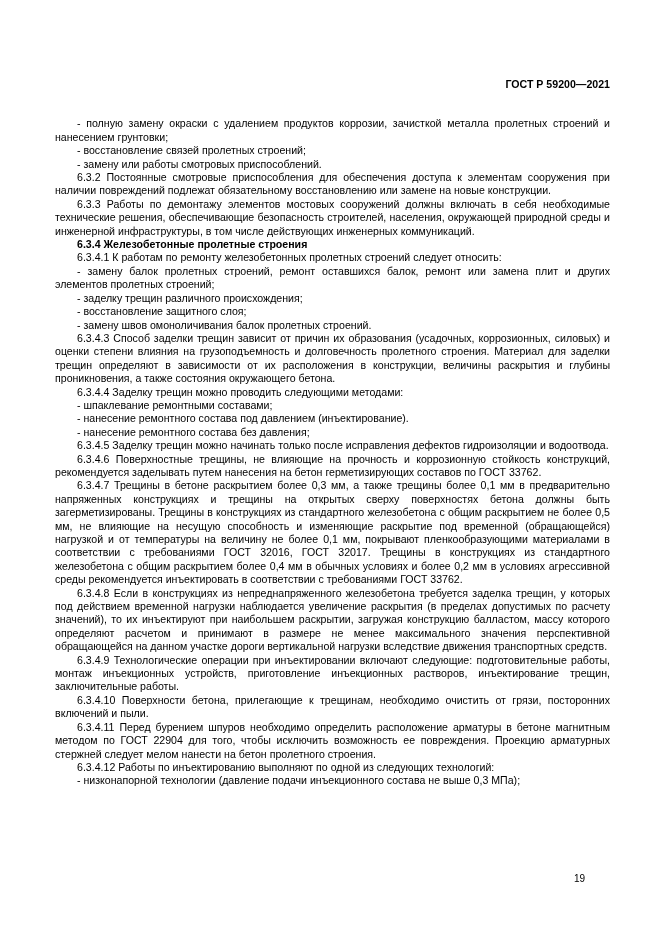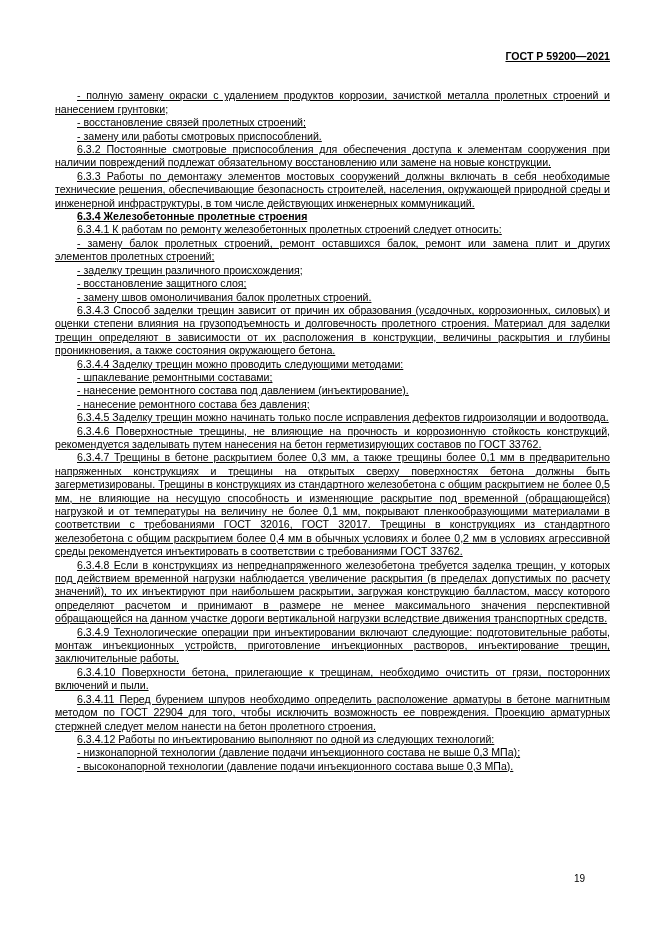--- a/index.html
+++ b/index.html
@@ -7,23 +7,22 @@
   .page {
     position: relative;
     width: 661px;
     height: 935px;
     margin: 0 auto;
     background: #ffffff;
     color: #000000;
     font-family: "Liberation Sans", sans-serif;
     font-size: 10.6px;
     line-height: 13.4px;
-    padding: 50px 51px 0 55px;
+    padding: 78px 51px 0 55px;
     overflow: hidden;
-    text-decoration: underline;
   }
   .doc-header {
     text-align: right;
     font-weight: bold;
     margin-bottom: 26px;
   }
   .doc-body .para {
     text-align: justify;
     text-indent: 22px;
     hyphens: auto;
@@ -67,20 +66,19 @@
       <p class="para list">- нанесение ремонтного состава без давления;</p>
       <p class="para normal">6.3.4.5 Заделку трещин можно начинать только после исправления дефектов гидроизоляции и водоотвода.</p>
       <p class="para normal">6.3.4.6 Поверхностные трещины, не влияющие на прочность и коррозионную стойкость конструкций, рекомендуется заделывать путем нанесения на бетон герметизирующих составов по ГОСТ 33762.</p>
       <p class="para normal">6.3.4.7 Трещины в бетоне раскрытием более 0,3 мм, а также трещины более 0,1 мм в предварительно напряженных конструкциях и трещины на открытых сверху поверхностях бетона должны быть загерметизированы. Трещины в конструкциях из стандартного железобетона с общим раскрытием не более 0,5 мм, не влияющие на несущую способность и изменяющие раскрытие под временной (обращающейся) нагрузкой и от температуры на величину не более 0,1 мм, покрывают пленкообразующими материалами в соответствии с требованиями ГОСТ 32016, ГОСТ 32017. Трещины в конструкциях из стандартного железобетона с общим раскрытием более 0,4 мм в обычных условиях и более 0,2 мм в условиях агрессивной среды рекомендуется инъектировать в соответствии с требованиями ГОСТ 33762.</p>
       <p class="para normal">6.3.4.8 Если в конструкциях из непреднапряженного железобетона требуется заделка трещин, у которых под действием временной нагрузки наблюдается увеличение раскрытия (в пределах допустимых по расчету значений), то их инъектируют при наибольшем раскрытии, загружая конструкцию балластом, массу которого определяют расчетом и принимают в размере не менее максимального значения перспективной обращающейся на данном участке дороги вертикальной нагрузки вследствие движения транспортных средств.</p>
       <p class="para normal">6.3.4.9 Технологические операции при инъектировании включают следующие: подготовительные работы, монтаж инъекционных устройств, приготовление инъекционных растворов, инъектирование трещин, заключительные работы.</p>
       <p class="para normal">6.3.4.10 Поверхности бетона, прилегающие к трещинам, необходимо очистить от грязи, посторонних включений и пыли.</p>
       <p class="para normal">6.3.4.11 Перед бурением шпуров необходимо определить расположение арматуры в бетоне магнитным методом по ГОСТ 22904 для того, чтобы исключить возможность ее повреждения. Проекцию арматурных стержней следует мелом нанести на бетон пролетного строения.</p>
       <p class="para normal">6.3.4.12 Работы по инъектированию выполняют по одной из следующих технологий:</p>
       <p class="para list">- низконапорной технологии (давление подачи инъекционного состава не выше 0,3 МПа);</p>
-      <p class="para list">- высоконапорной технологии (давление подачи инъекционного состава выше 0,3 МПа).</p>
     </div>
 
   <div class="doc-footer">
     <span>19</span>
   </div>
 
 </div>
 
 </body></html>

